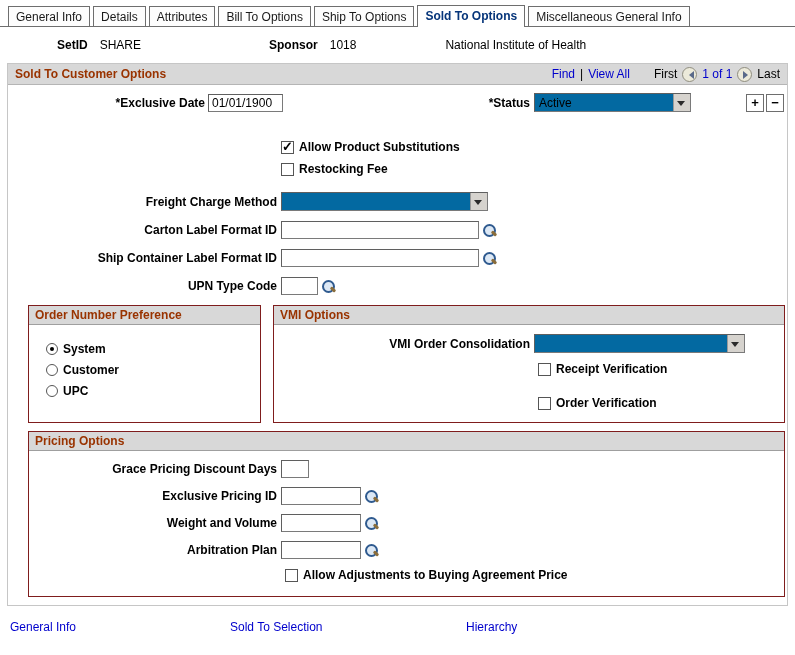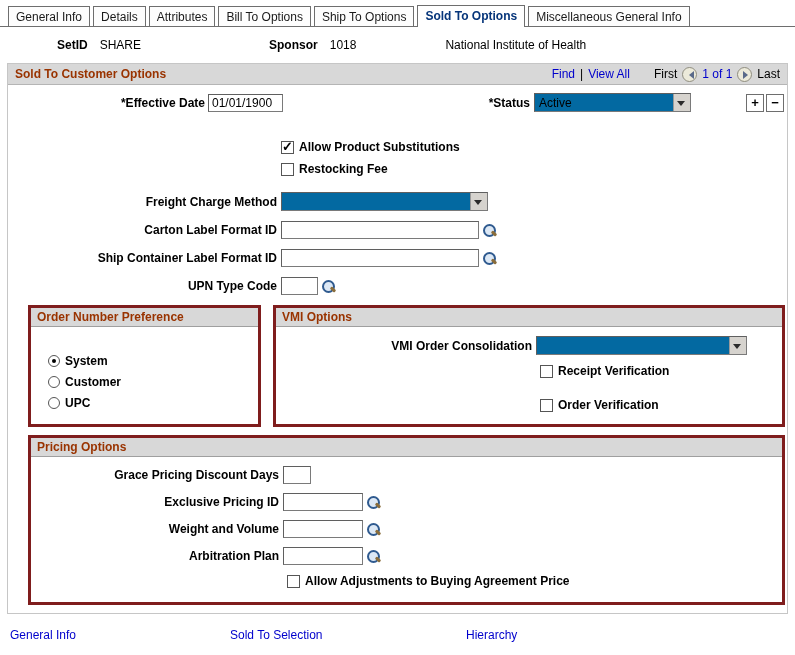--- a/index.html
+++ b/index.html
@@ -63,25 +63,25 @@
   .rb { width:12px; height:12px; border:1px solid #555; border-radius:50%; background:#fff; position:relative; flex:0 0 auto; cursor:pointer; }
   .rb.checked::after { content:""; position:absolute; left:3px; top:3px; width:4px; height:4px; border-radius:50%; background:#000; }
   .rb-label { margin-left:5px; font-weight:bold; }
 
   .lookup { width:15px; height:15px; position:relative; display:inline-block; margin-left:3px; cursor:pointer; flex:0 0 auto; }
   .lookup::before { content:""; position:absolute; left:1px; top:1px; width:9px; height:9px; border:2px solid #2f5a8f; border-radius:50%; background:#dce8f5; }
   .lookup::after { content:""; position:absolute; left:9px; top:9px; width:6px; height:3px; background:#8a6d3b; transform:rotate(45deg); border-radius:1px; }
 
   
   .boxes-row { display:flex; margin:10px 0 0 20px; gap:12px; align-items:stretch; }
-  .groupbox { border:3px solid #7f1d1d; background:#fff; }
+  .groupbox { border:1px solid #7f1d1d; background:#fff; }
   .box-title { height:19px; background:#d8d8d8; border-bottom:1px solid #9f9f9f; color:#993300; font-weight:bold; display:flex; align-items:center; padding:0 6px; }
   .onp { width:233px; }
   .vmi { width:512px; }
-  .onp-body { padding:20px 8px 14px 17px; }
+  .onp-body { padding:10px 8px 14px 17px; }
   .radio-row { display:flex; align-items:center; margin-top:7px; }
   .vmi-body { padding:0 0 12px 0; }
   .vmi-row { margin-top:9px; }
   .vmi-lbl { width:256px; }
   .w211 { width:211px; margin-left:4px; }
   .vmi-cb { margin-left:264px; margin-top:9px; }
   .vmi-cb2 { margin-top:20px;align-items:center; }
 
   .pricing { margin:8px 0 0 20px; width:757px; }
   .pricing-body { padding:0 0 14px 0; }
@@ -129,21 +129,21 @@
         <span style="width:14px;"></span>
         <span>First</span>
         <span class="nav-arrow prev"></span>
         <span class="page-ind">1 of 1</span>
         <span class="nav-arrow next"></span>
         <span>Last</span>
       </span>
     </div>
 
     <div class="row row-effdt">
-      <span class="flabel w197">*Effective Date</span>
+      <span class="flabel w197">*Exclusive Date</span>
       <input class="ti w75" value="01/01/1900" style="">
       <span class="flabel status-lbl">*Status</span>
       <span class="sel w157">
         <span class="sel-text">Active</span>
         <span class="sel-btn"></span>
       </span>
       <span class="rowbtns">
         <button class="pm">+</button>
         <button class="pm">−</button>
       </span>

